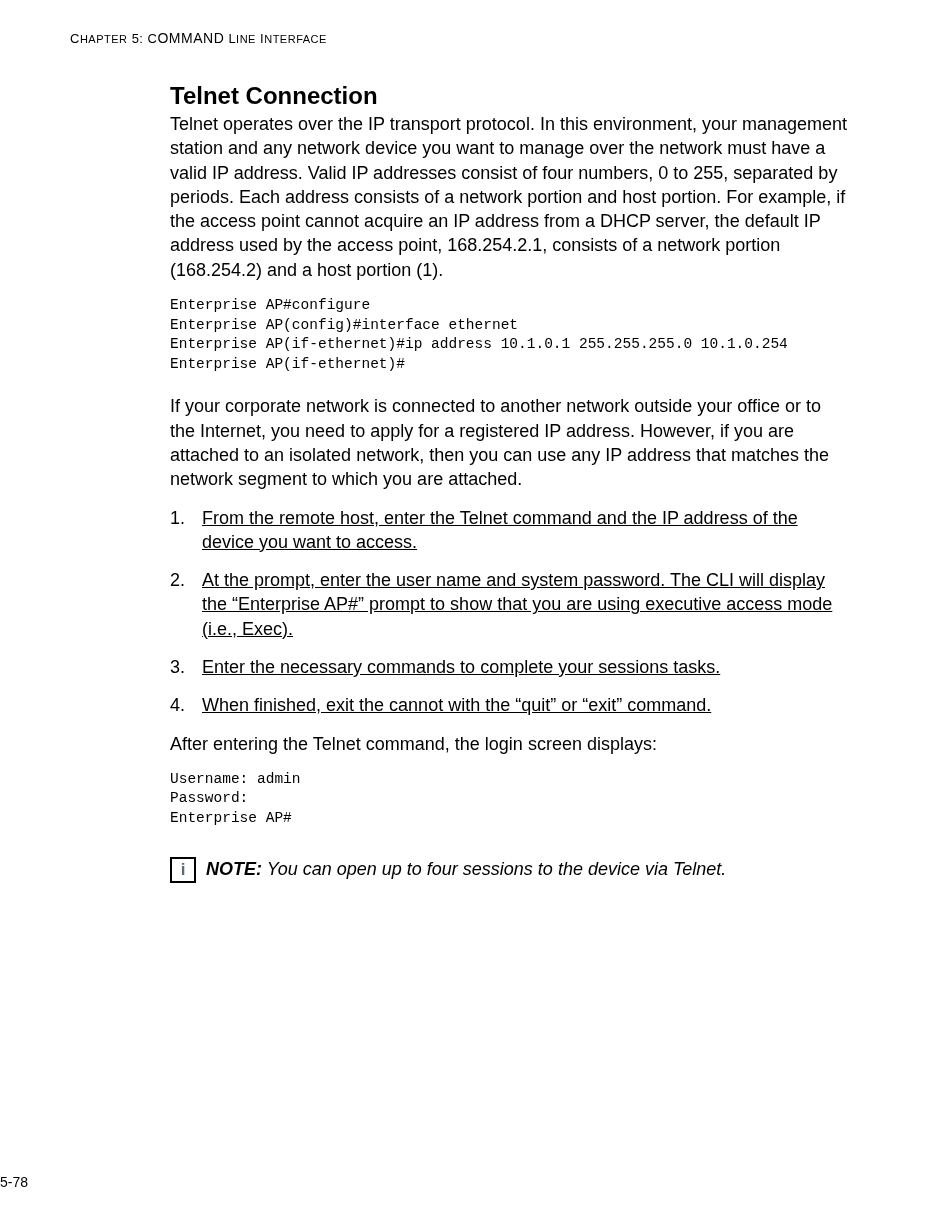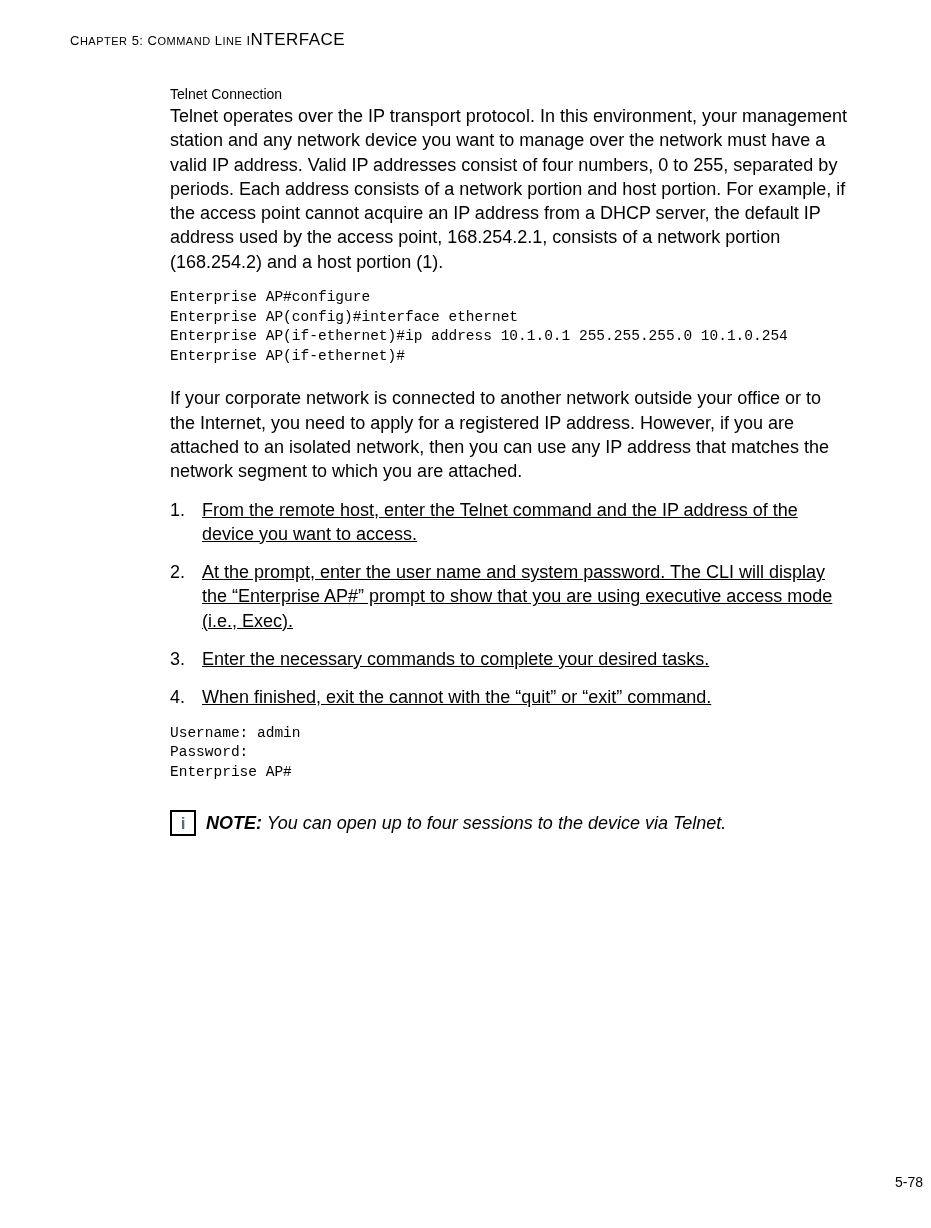--- a/index.html
+++ b/index.html
@@ -21,22 +21,22 @@
       font-variant: small-caps;
       letter-spacing: 0.5px;
       color: #000;
       margin-bottom: 36px;
     }
     .content {
       margin-left: 100px;
       margin-right: 10px;
     }
     .section-title {
-      font-size: 14px;
-      font-weight: normal;
+      font-size: 24px;
+      font-weight: bold;
       color: #000;
       margin-bottom: 2px;
     }
     .body-text {
       font-size: 18px;
       line-height: 1.35;
       color: #000;
       margin-bottom: 14px;
     }
     .code-block {
@@ -93,29 +93,29 @@
     }
     .note-label {
       font-weight: bold;
       font-style: italic;
     }
     .footer {
       position: absolute;
       bottom: 38px;
       left: 0;
       right: 8px;
-      text-align: right;
+      text-align: left;
       font-size: 14px;
     }
   </style>
 </head>
 <body>
 
 <div class="header">
-  <span>C<span style="font-size:11px">HAPTER</span> 5: C<span style="font-size:11px">OMMAND</span> L<span style="font-size:11px">INE</span> I<span style="font-size:17px">NTERFACE</span></span>
+  <span>C<span style="font-size:11px">HAPTER</span> 5: C<span style="font-size:14px">OMMAND</span> L<span style="font-size:11px">INE</span> I<span style="font-size:11px">NTERFACE</span></span>
 </div>
 
 <div class="content">
 
   <div class="section-title">Telnet Connection</div>
 
   <div class="body-text">Telnet operates over the IP transport protocol. In this environment, your management station and any network device you want to manage over the network must have a valid IP address. Valid IP addresses consist of four numbers, 0 to 255, separated by periods. Each address consists of a network portion and host portion. For example, if the access point cannot acquire an IP address from a DHCP server, the default IP address used by the access point, 168.254.2.1, consists of a network portion (168.254.2) and a host portion (1).</div>
 
 
   <div class="code-block">Enterprise AP#configure
@@ -130,28 +130,29 @@
     <div class="list-item">
       <div class="list-num">1.</div>
       <div class="list-text">From the remote host, enter the Telnet command and the IP address of the device you want to access.</div>
     </div>
     <div class="list-item">
       <div class="list-num">2.</div>
       <div class="list-text">At the prompt, enter the user name and system password. The CLI will display the “Enterprise AP#” prompt to show that you are using executive access mode (i.e., Exec).</div>
     </div>
     <div class="list-item">
       <div class="list-num">3.</div>
-      <div class="list-text">Enter the necessary commands to complete your desired tasks.</div>
+      <div class="list-text">Enter the necessary commands to complete your sessions tasks.</div>
     </div>
     <div class="list-item">
       <div class="list-num">4.</div>
       <div class="list-text">When finished, exit the cannot with the “quit” or “exit” command.</div>
     </div>
   </div>
 
+  <div class="body-text">After entering the Telnet command, the login screen displays:</div>
 
   <div class="code-block">Username: admin
 Password:
 Enterprise AP#</div>
 
   <div class="note-row">
     <div class="note-icon">
       <span class="note-icon-inner">i</span>
     </div>
     <div class="note-text">

